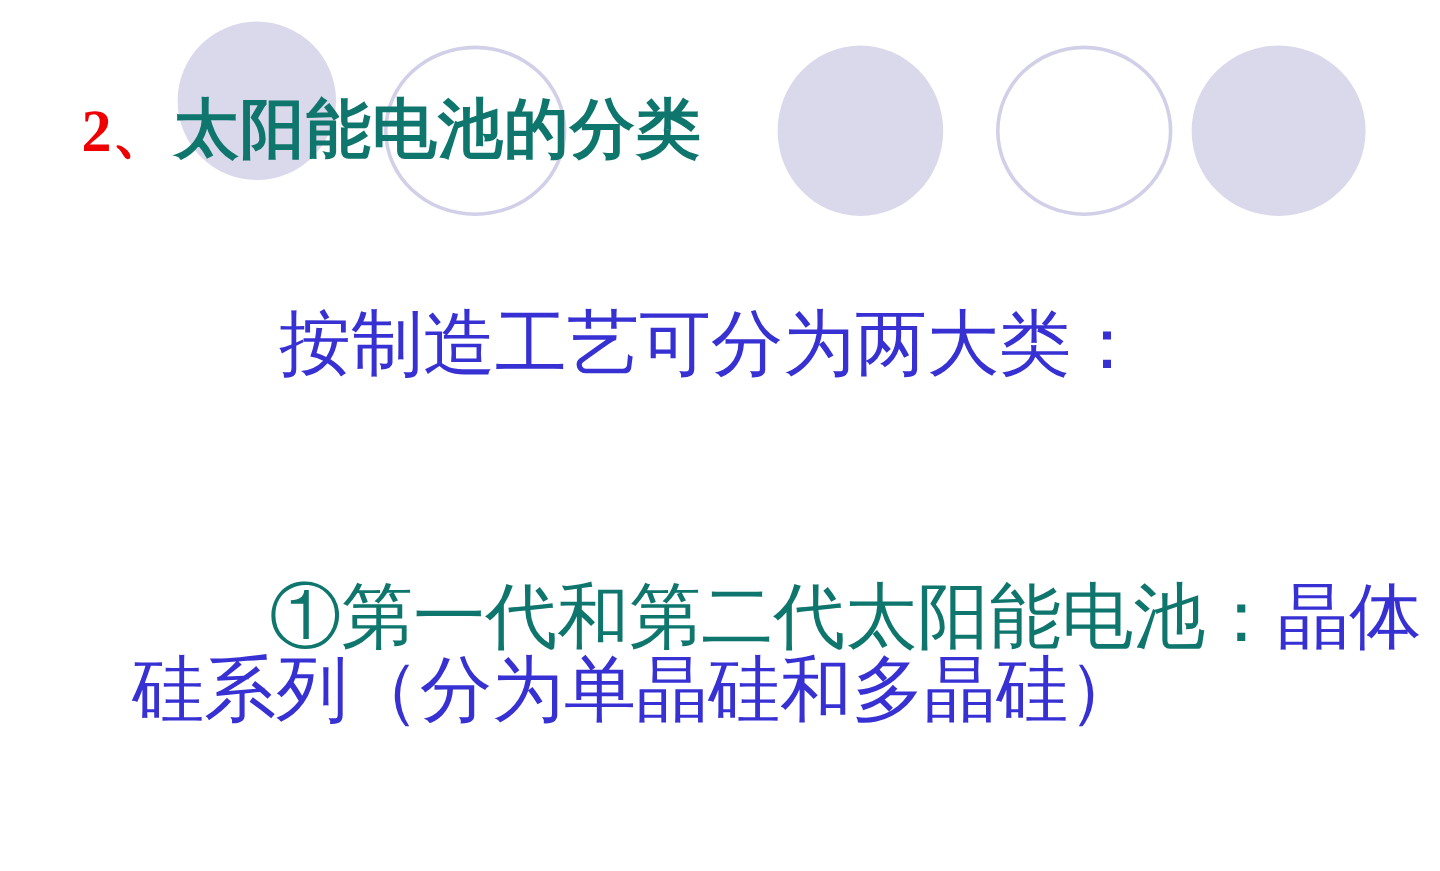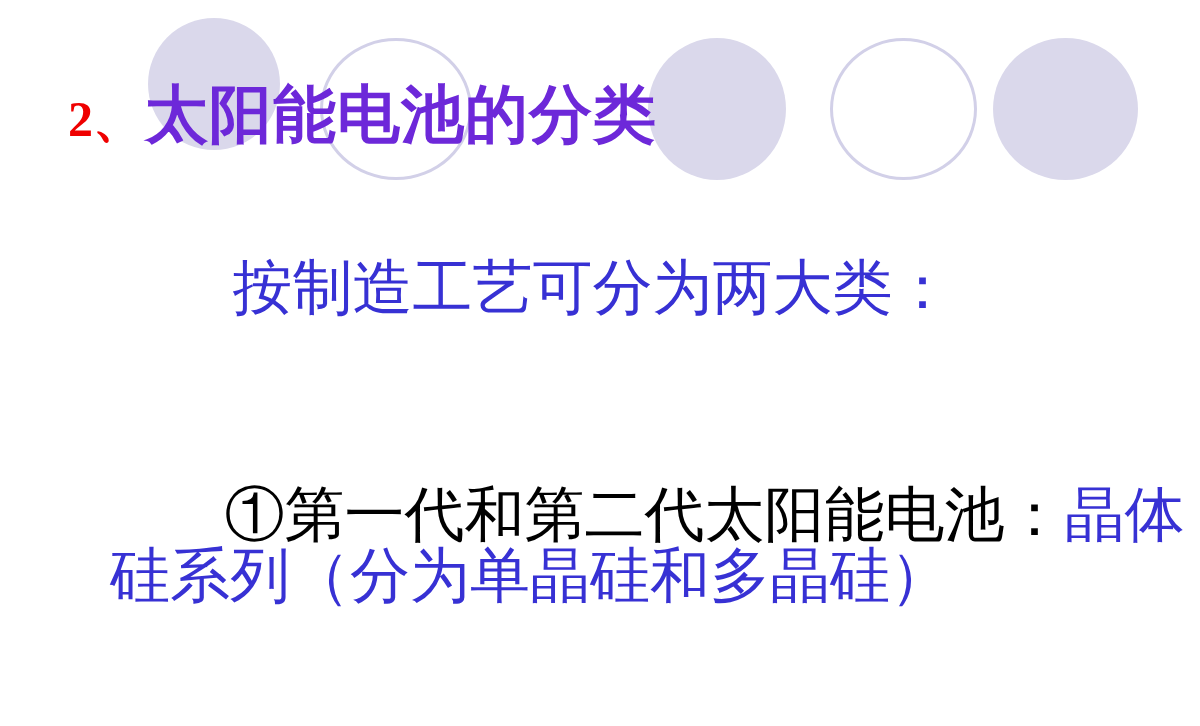--- a/index.html
+++ b/index.html
@@ -49,23 +49,23 @@
   }
   .title-num {
     font-family: "Liberation Serif", "DejaVu Serif", serif;
     font-size: 50px;
     font-weight: bold;
     color: #ef0000;
     letter-spacing: 0px;
   }
   .title-text {
     font-family: "DejaVu Serif", "Liberation Serif", serif;
-    font-size: 63px;
+    font-size: 54px;
     font-weight: bold;
-    color: #6d28d9;
+    color: #0f766e;
     letter-spacing: 1px;
     margin-left: 2px;
   }
 
   
   .body-area {
     position: absolute;
     left: 0;
     top: 196px;
     width: 1200px;
@@ -84,21 +84,21 @@
     margin-bottom: 44px;
   }
   .para.p-one {
     padding-left: 110px;
     margin-bottom: 38px;
   }
   .para.p-two {
     padding-left: 110px;
   }
   .seg-red {
-    color: #000000;
+    color: #0f766e;
   }
   .seg-blue {
     color: #3731d4;
   }
 </style>
 </head>
 <body>
 
 <div id="slide">
 

